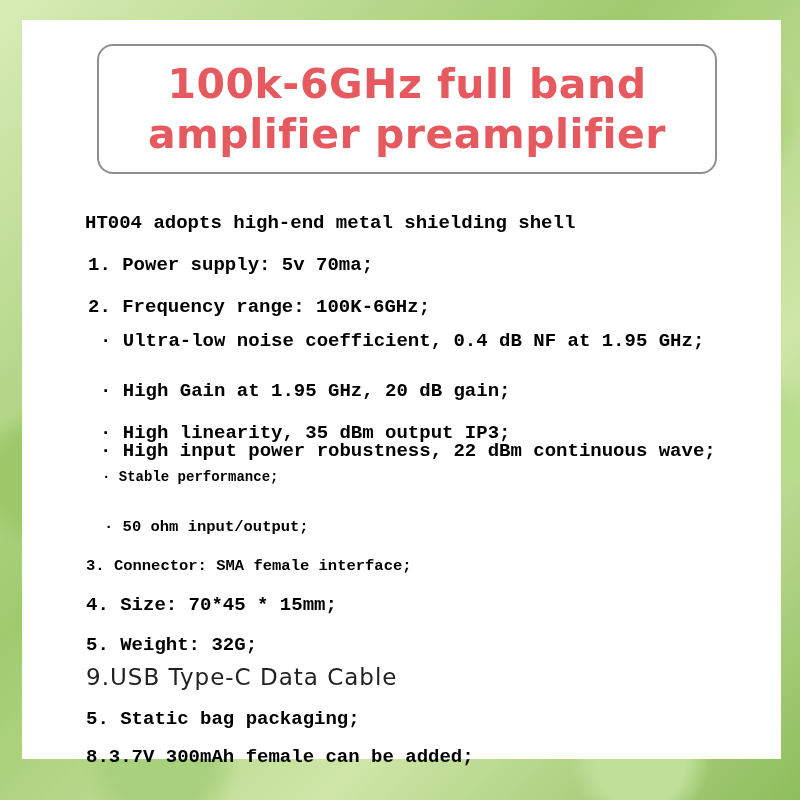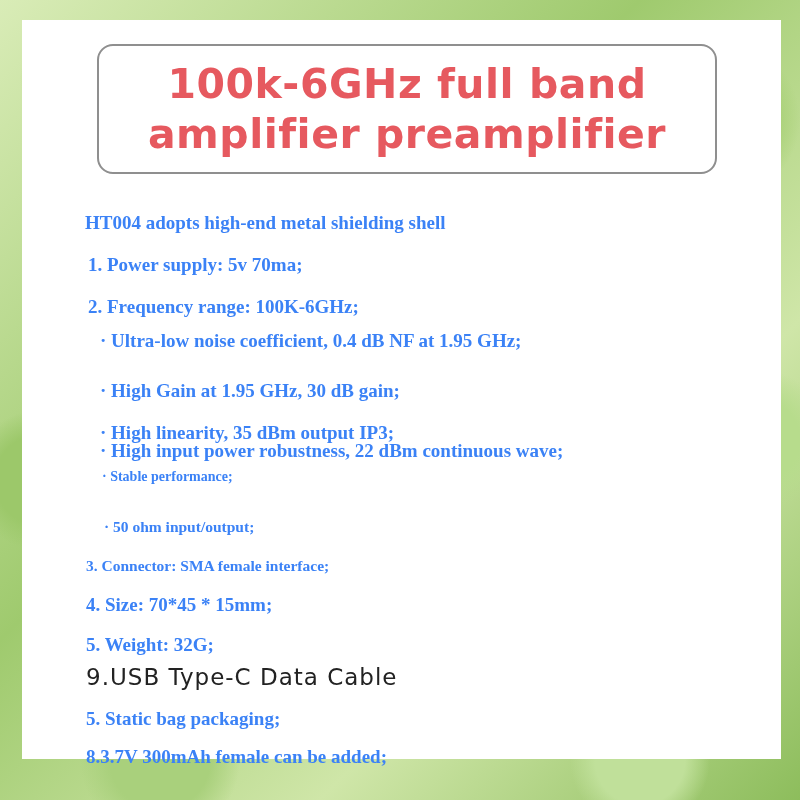--- a/index.html
+++ b/index.html
@@ -23,43 +23,43 @@
     position: absolute; left: 75px; top: 24px; width: 620px; height: 130px;
     border: 2px solid #8f8f8f; border-radius: 16px; box-sizing: border-box;
     display: flex; flex-direction: column; align-items: center; justify-content: center;
   }
   .title-line {
     color: #e6595f; font-weight: bold; font-size: 41px; line-height: 50px;
     letter-spacing: 0.5px; white-space: nowrap;
   }
   .lines { position: absolute; left: 0; top: 0; width: 100%; height: 100%; }
   .line {
-    position: absolute; color: #3b82f6; font-weight: bold; white-space: nowrap;
-    font-family: Liberation Serif, serif;
+    position: absolute; color: #000000; font-weight: bold; white-space: nowrap;
+    font-family: Liberation Mono, monospace;
   }
   .l-big { font-size: 19px; }
   .l-small { font-size: 14px; }
   .l-mid { font-size: 15.5px; }
   .l-thin { font-family: "DejaVu Sans", sans-serif; font-weight: normal; font-size: 23px; letter-spacing: 1px; color: #222; }
 </style>
 </head>
 <body>
 
 <div class="frame" data-name="product-spec-card">
   <div class="title-box" data-name="title-box">
     <div class="title-line" data-name="title-line-1">100k-6GHz full band</div>
     <div class="title-line" data-name="title-line-2">amplifier preamplifier</div>
   </div>
 
   <div class="lines" data-name="spec-list">
     <div class="line l-big" style="left:63px; top:192px;" data-name="intro-text">HT004 adopts high-end metal shielding shell</div>
     <div class="line l-big" style="left:66px; top:234px;" data-name="spec-power-supply">1. Power supply: 5v 70ma;</div>
     <div class="line l-big" style="left:66px; top:276px;" data-name="spec-frequency-range">2. Frequency range: 100K-6GHz;</div>
     <div class="line l-big" style="left:78px; top:310px;" data-name="spec-noise-coefficient">· Ultra-low noise coefficient, 0.4 dB NF at 1.95 GHz;</div>
-    <div class="line l-big" style="left:78px; top:360px;" data-name="spec-high-gain">· High Gain at 1.95 GHz, 30 dB gain;</div>
+    <div class="line l-big" style="left:78px; top:360px;" data-name="spec-high-gain">· High Gain at 1.95 GHz, 20 dB gain;</div>
     <div class="line l-big" style="left:78px; top:402px;" data-name="spec-linearity">· High linearity, 35 dBm output IP3;</div>
     <div class="line l-big" style="left: 78px; top: 420px !important;" data-name="spec-robustness">· High input power robustness, 22 dBm continuous wave;</div>
     <div class="line l-small" style="left: 80px; top: 449px !important; margin-top: 0px; transform: translateY(0px);" data-name="spec-stable-performance">· Stable performance;</div>
     <div class="line l-mid" style="left:82px; top:498px;" data-name="spec-impedance">· 50 ohm input/output;</div>
     <div class="line l-mid" style="left:64px; top:537px;" data-name="spec-connector">3. Connector: SMA female interface;</div>
     <div class="line l-big" style="left:64px; top:574px;" data-name="spec-size">4. Size: 70*45 * 15mm;</div>
     <div class="line l-big" style="left:64px; top:614px;" data-name="spec-weight">5. Weight: 32G;</div>
     <div class="line l-thin" style="left:64px; top:644px;" data-name="spec-usb-cable">9.USB Type-C Data Cable</div>
     <div class="line l-big" style="left:64px; top:688px;" data-name="spec-packaging">5. Static bag packaging;</div>
     <div class="line l-big" style="left:64px; top:726px;" data-name="spec-battery">8.3.7V 300mAh female can be added;</div>

